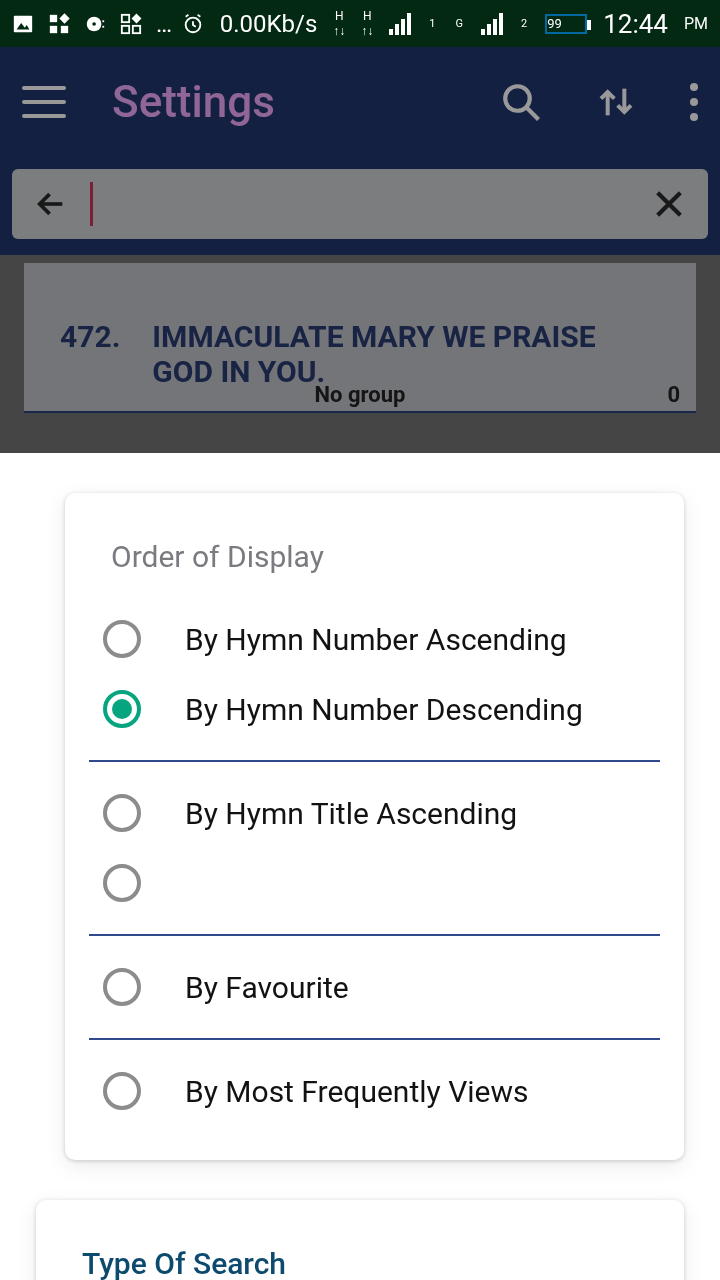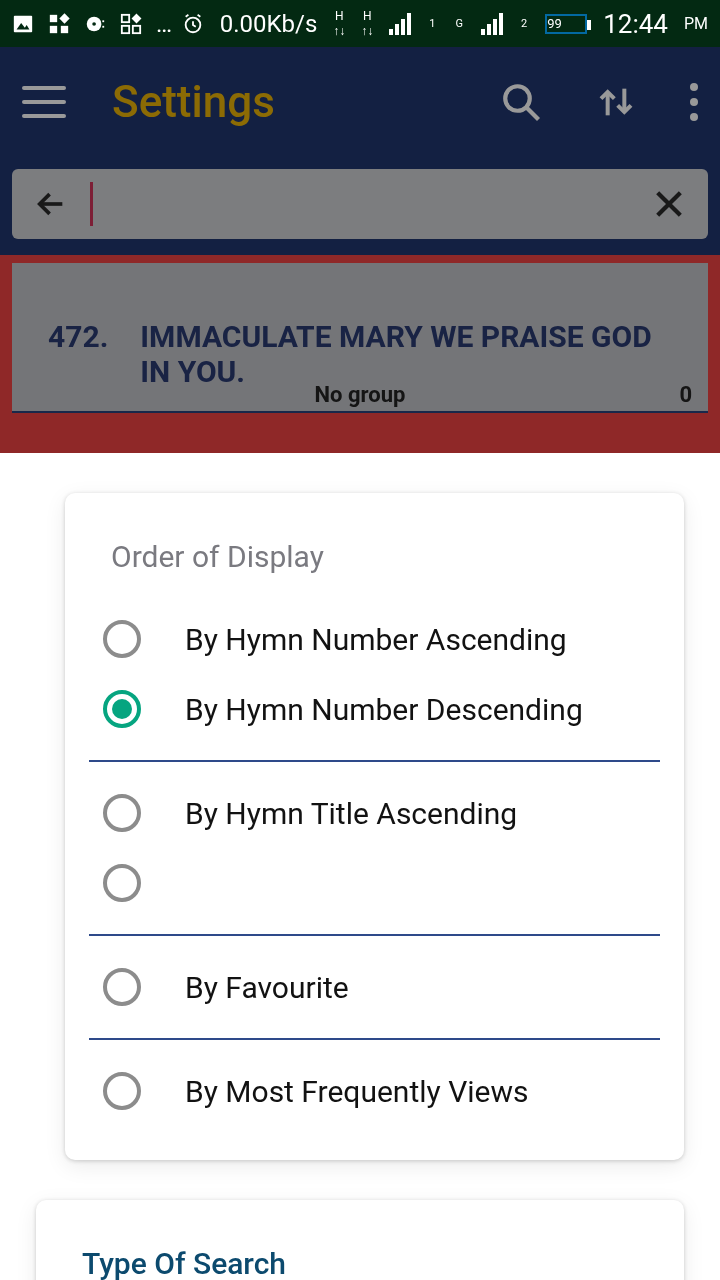--- a/index.html
+++ b/index.html
@@ -42,21 +42,21 @@
 
   
   .app-bar {
     height: 110px;
     background: #20366e;
     display:flex; align-items:center; padding: 0 22px; gap: 46px;
     color:#fff;
   }
   .hamburger { width:44px; height:32px; display:flex; flex-direction:column; justify-content:space-between;}
   .hamburger span{ height:4px; background:#fff; border-radius:2px;}
-  .appbar-title{ font-size:44px; font-weight:500; color:#eab308;}
+  .appbar-title{ font-size:44px; font-weight:500; color:#f0abfc;}
   .appbar-actions{ margin-left:auto; display:flex; align-items:center; gap:54px;}
   .mag { width:42px; height:42px; }
   .sort-ic{ width:40px; height:40px;}
   .dots{ display:flex; flex-direction:column; gap:7px;}
   .dots span{ width:8px; height:8px; background:#fff; border-radius:50%;}
 
   
   .search-wrap{ background:#20366e; padding:12px 12px 16px;}
   .search-bar{
     background:#cfd0d4; height:70px; border-radius:6px;
@@ -64,21 +64,21 @@
   }
   .search-bar .back-arrow{ width:34px; height:34px; color:#333;}
   .search-input{
     flex:1; background:transparent; border:0; font-size:36px; color:#222;
     outline:none; border-right:3px solid transparent;
   }
   .caret{ width:3px; height:44px; background:#d1345b; margin-left:-2px;}
   .clear-x{ width:34px; height:34px; color:#333;}
 
   
-  .results-strip{ height:224px; background:#ef4444; padding:8px 12px 0;}
+  .results-strip{ height:224px; background:#737373; padding:8px 24px 0;}
   .result-card{
     background:#c2c3c8; height:150px; position:relative; overflow:hidden;
   }
   .result-line{
     display:flex; gap:32px; font-size:30px; font-weight:700;
     color:#2a3b72; padding:56px 36px 0;
   }
   .result-num{ color:#2a3b72;}
   .result-meta{
     position:absolute; bottom:6px; left:0; right:0;

